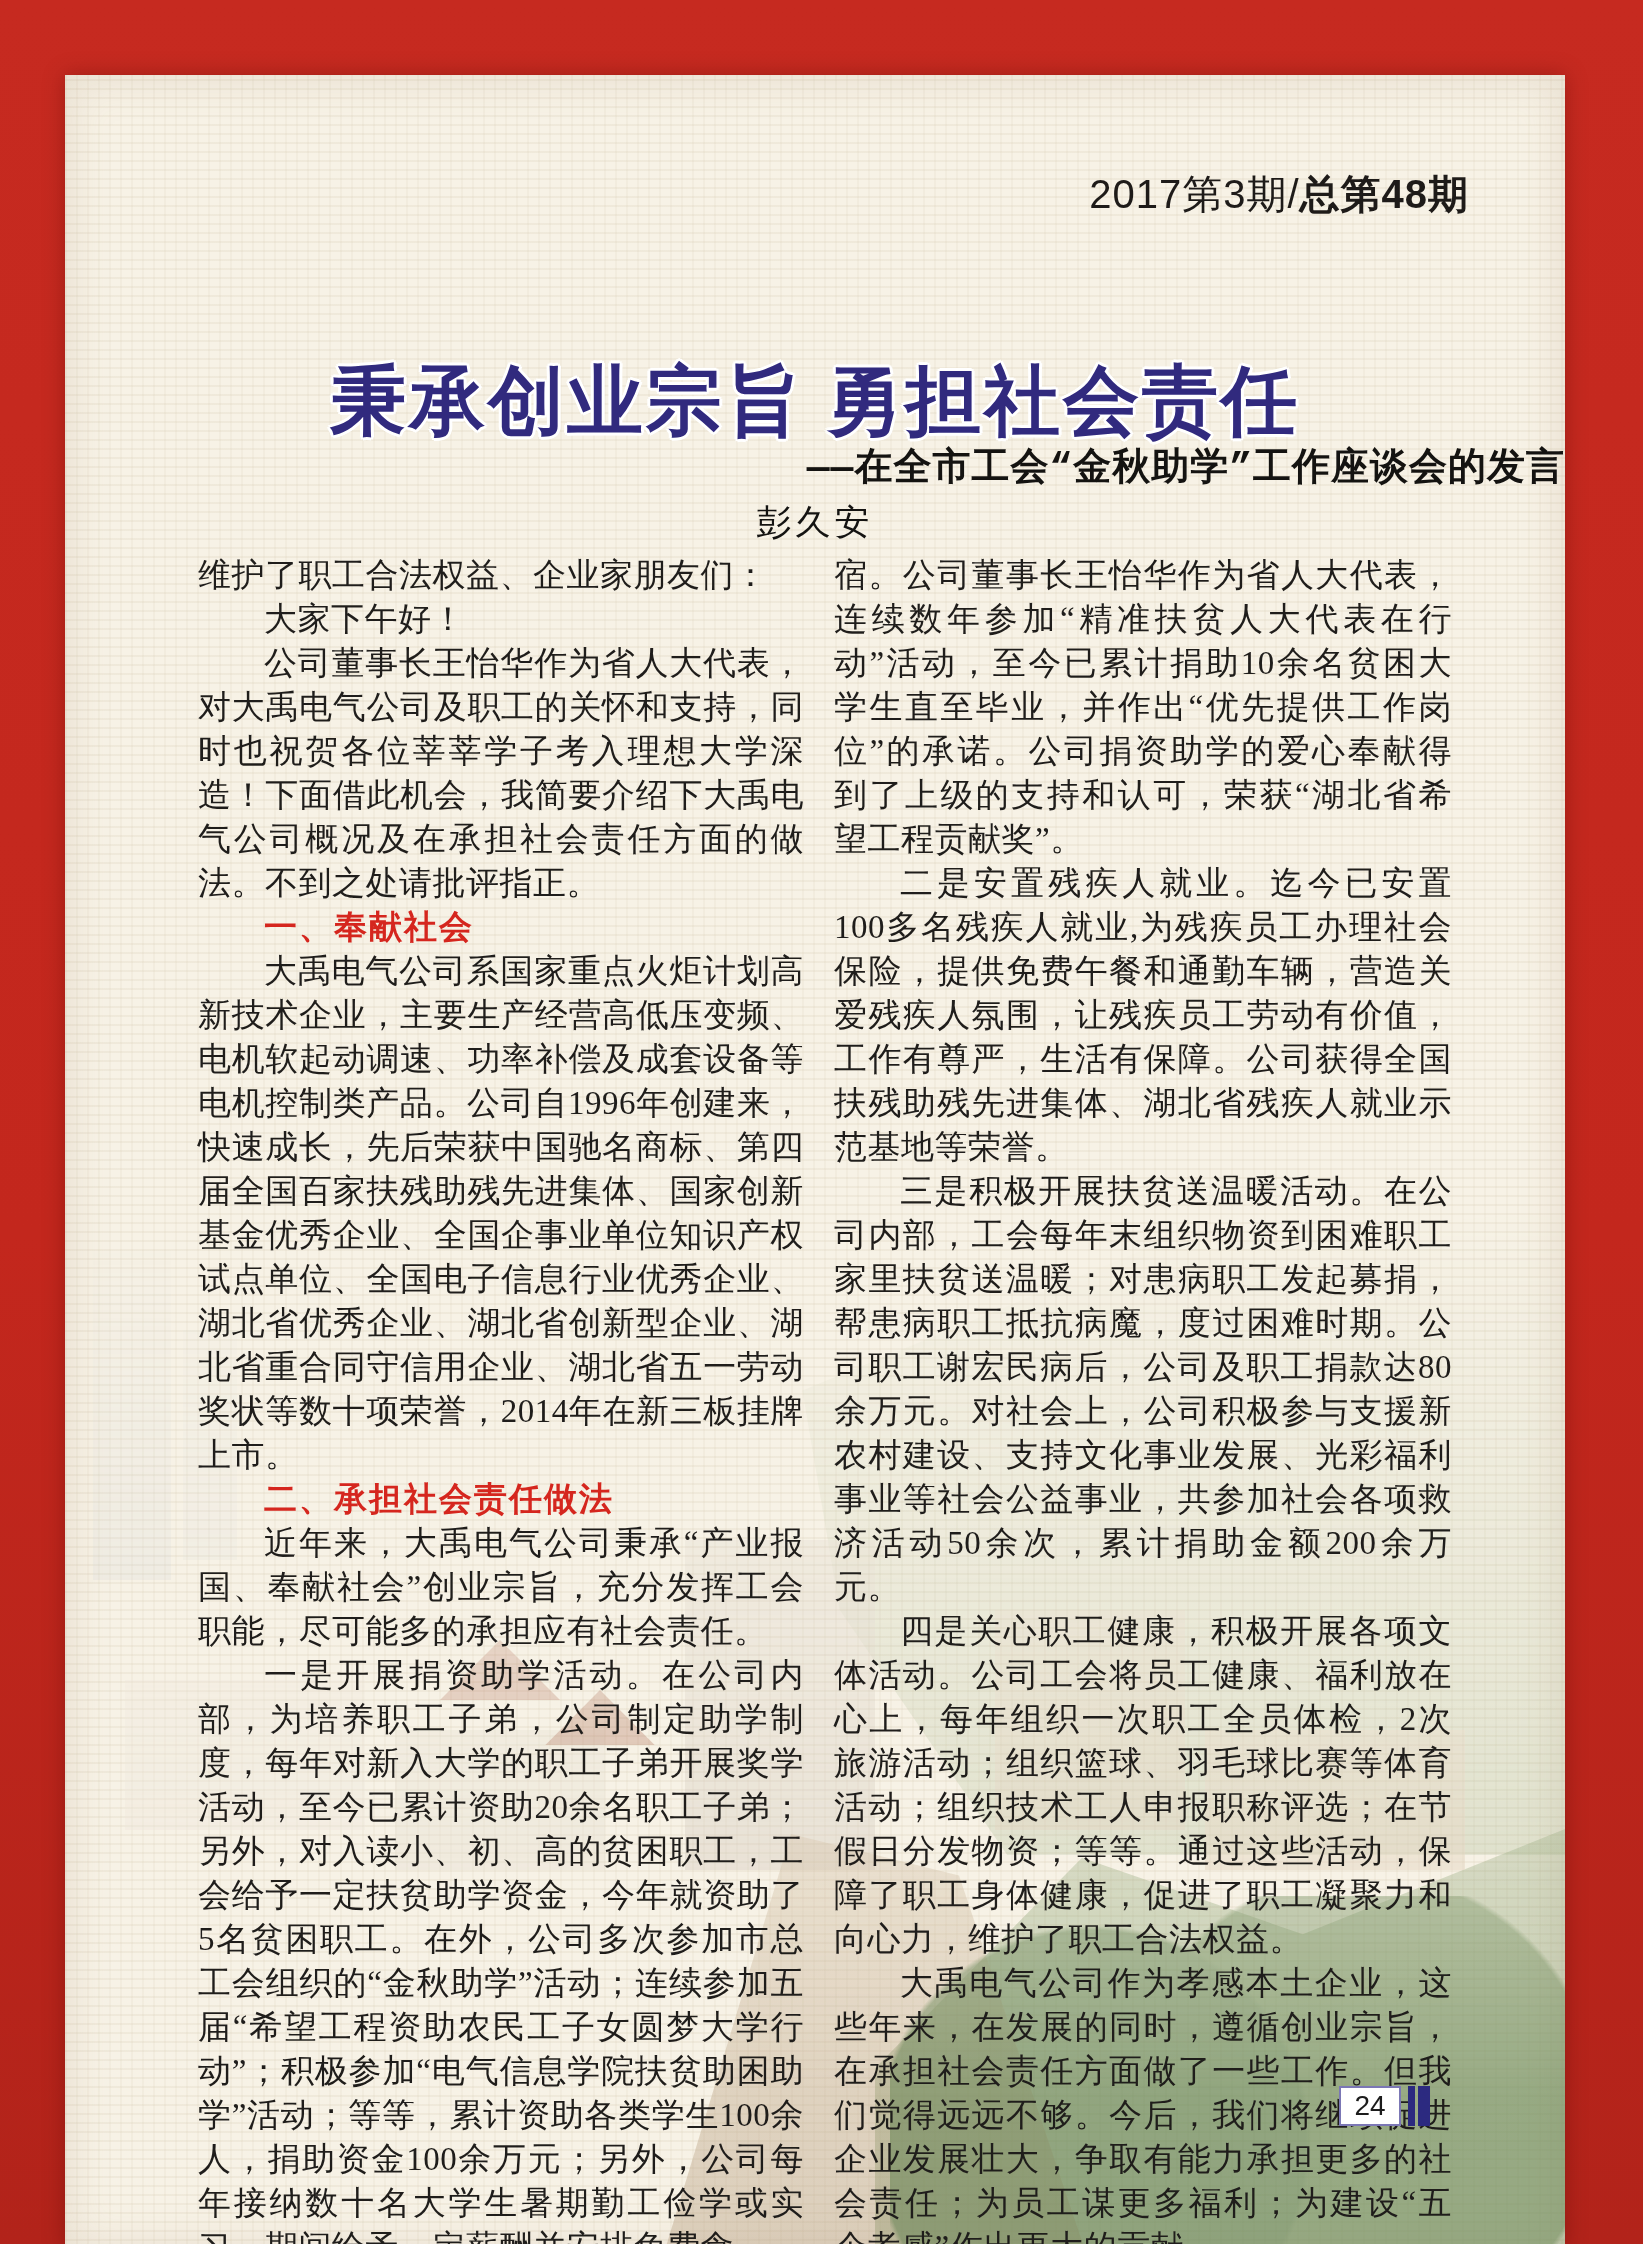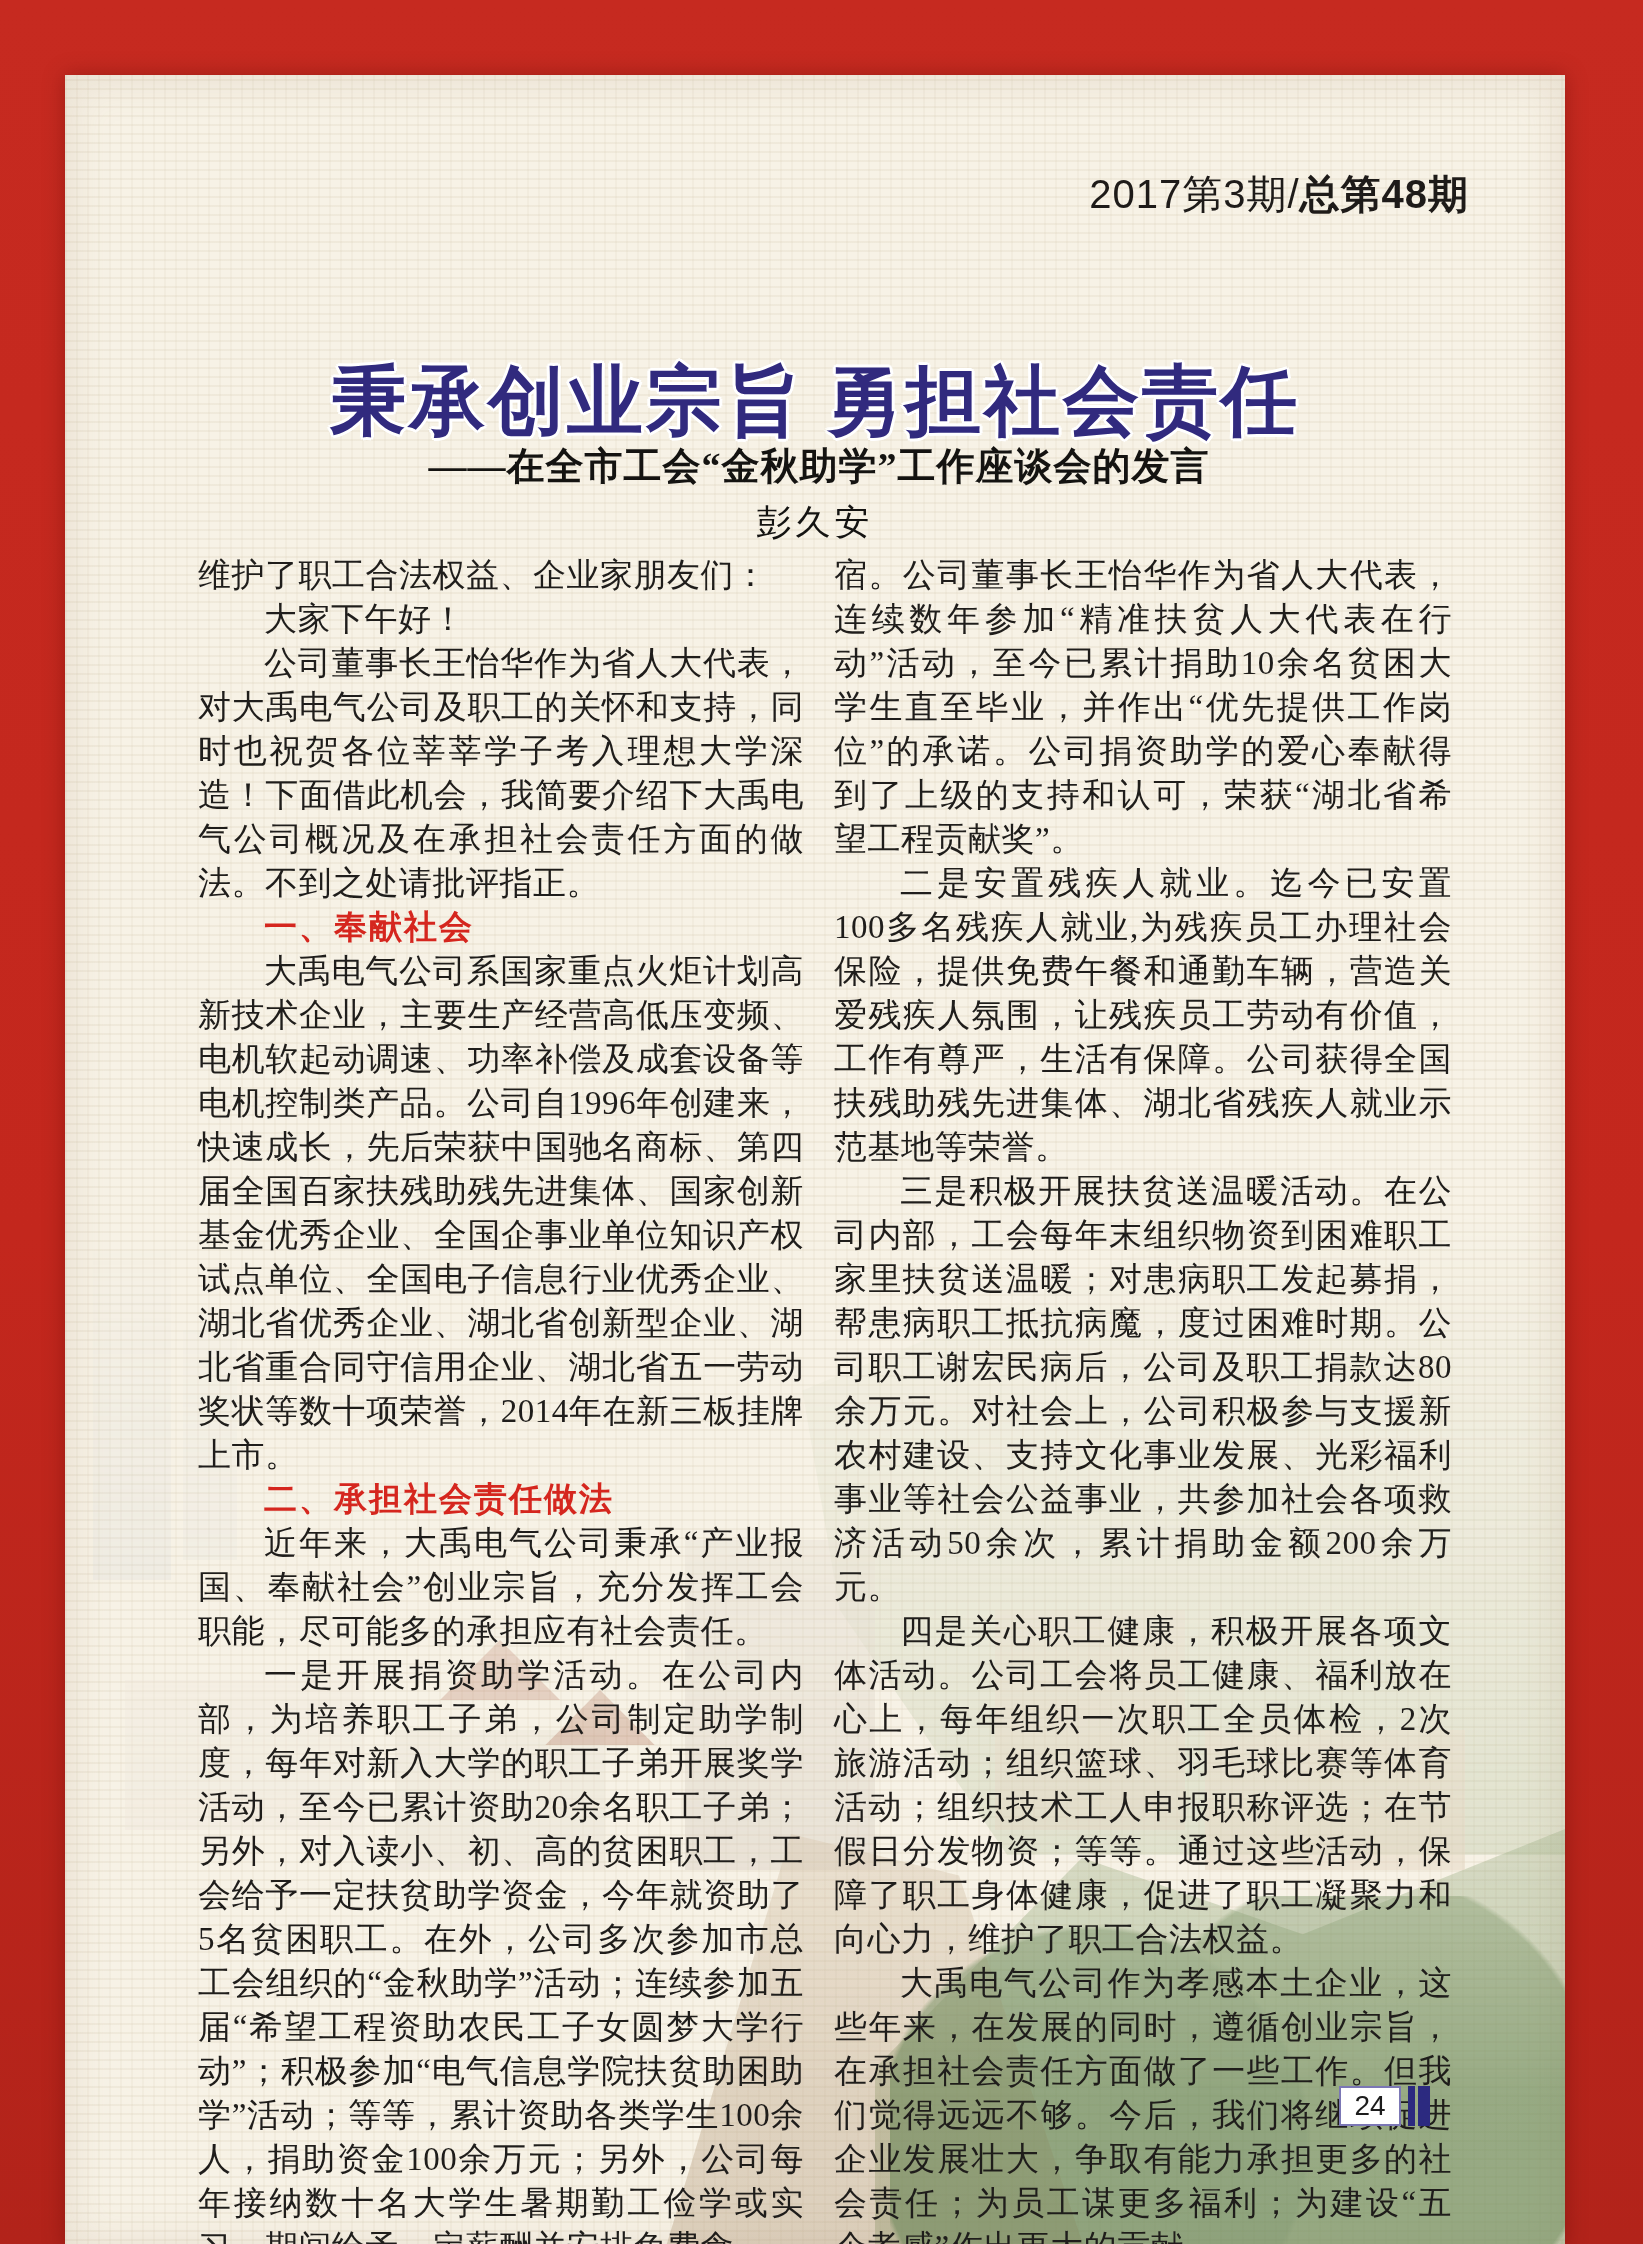--- a/index.html
+++ b/index.html
@@ -52,22 +52,22 @@
   .issue b{font-weight:bold;}
 
   .title{
     position:absolute;left:0;right:0;top:276px;text-align:center;
     font-family:Liberation Serif, serif;font-weight:bold;
     font-size:76px;letter-spacing:3px;color:#312a7e;
     text-shadow:-3px 0 0 #fff, 3px 0 0 #fff, 0 -3px 0 #fff, 0 3px 0 #fff,
                 -2px -2px 0 #fff, 2px -2px 0 #fff, -2px 2px 0 #fff, 2px 2px 0 #fff;
   }
   .subtitle{
-    position:absolute;left:8px;right:0;top:366px;text-align:center;
-    font-family:Liberation Serif, serif;font-weight:bold;
+    position:absolute;left:8px;right:0;top:366px;text-align:right;
+    font-family:Liberation Mono, monospace;font-weight:bold;
     font-size:38px;color:#141311;letter-spacing:1px;
   }
   .author{
     position:absolute;left:0;right:0;top:424px;text-align:center;
     font-size:35px;color:#141311;letter-spacing:4px;font-family:"Liberation Serif", serif;
   }
 
   .col{position:absolute;top:478px;color:#1f1d1b;}
   .col-left{left:133px;width:606px;}
   .col-right{left:769px;width:618px;}

